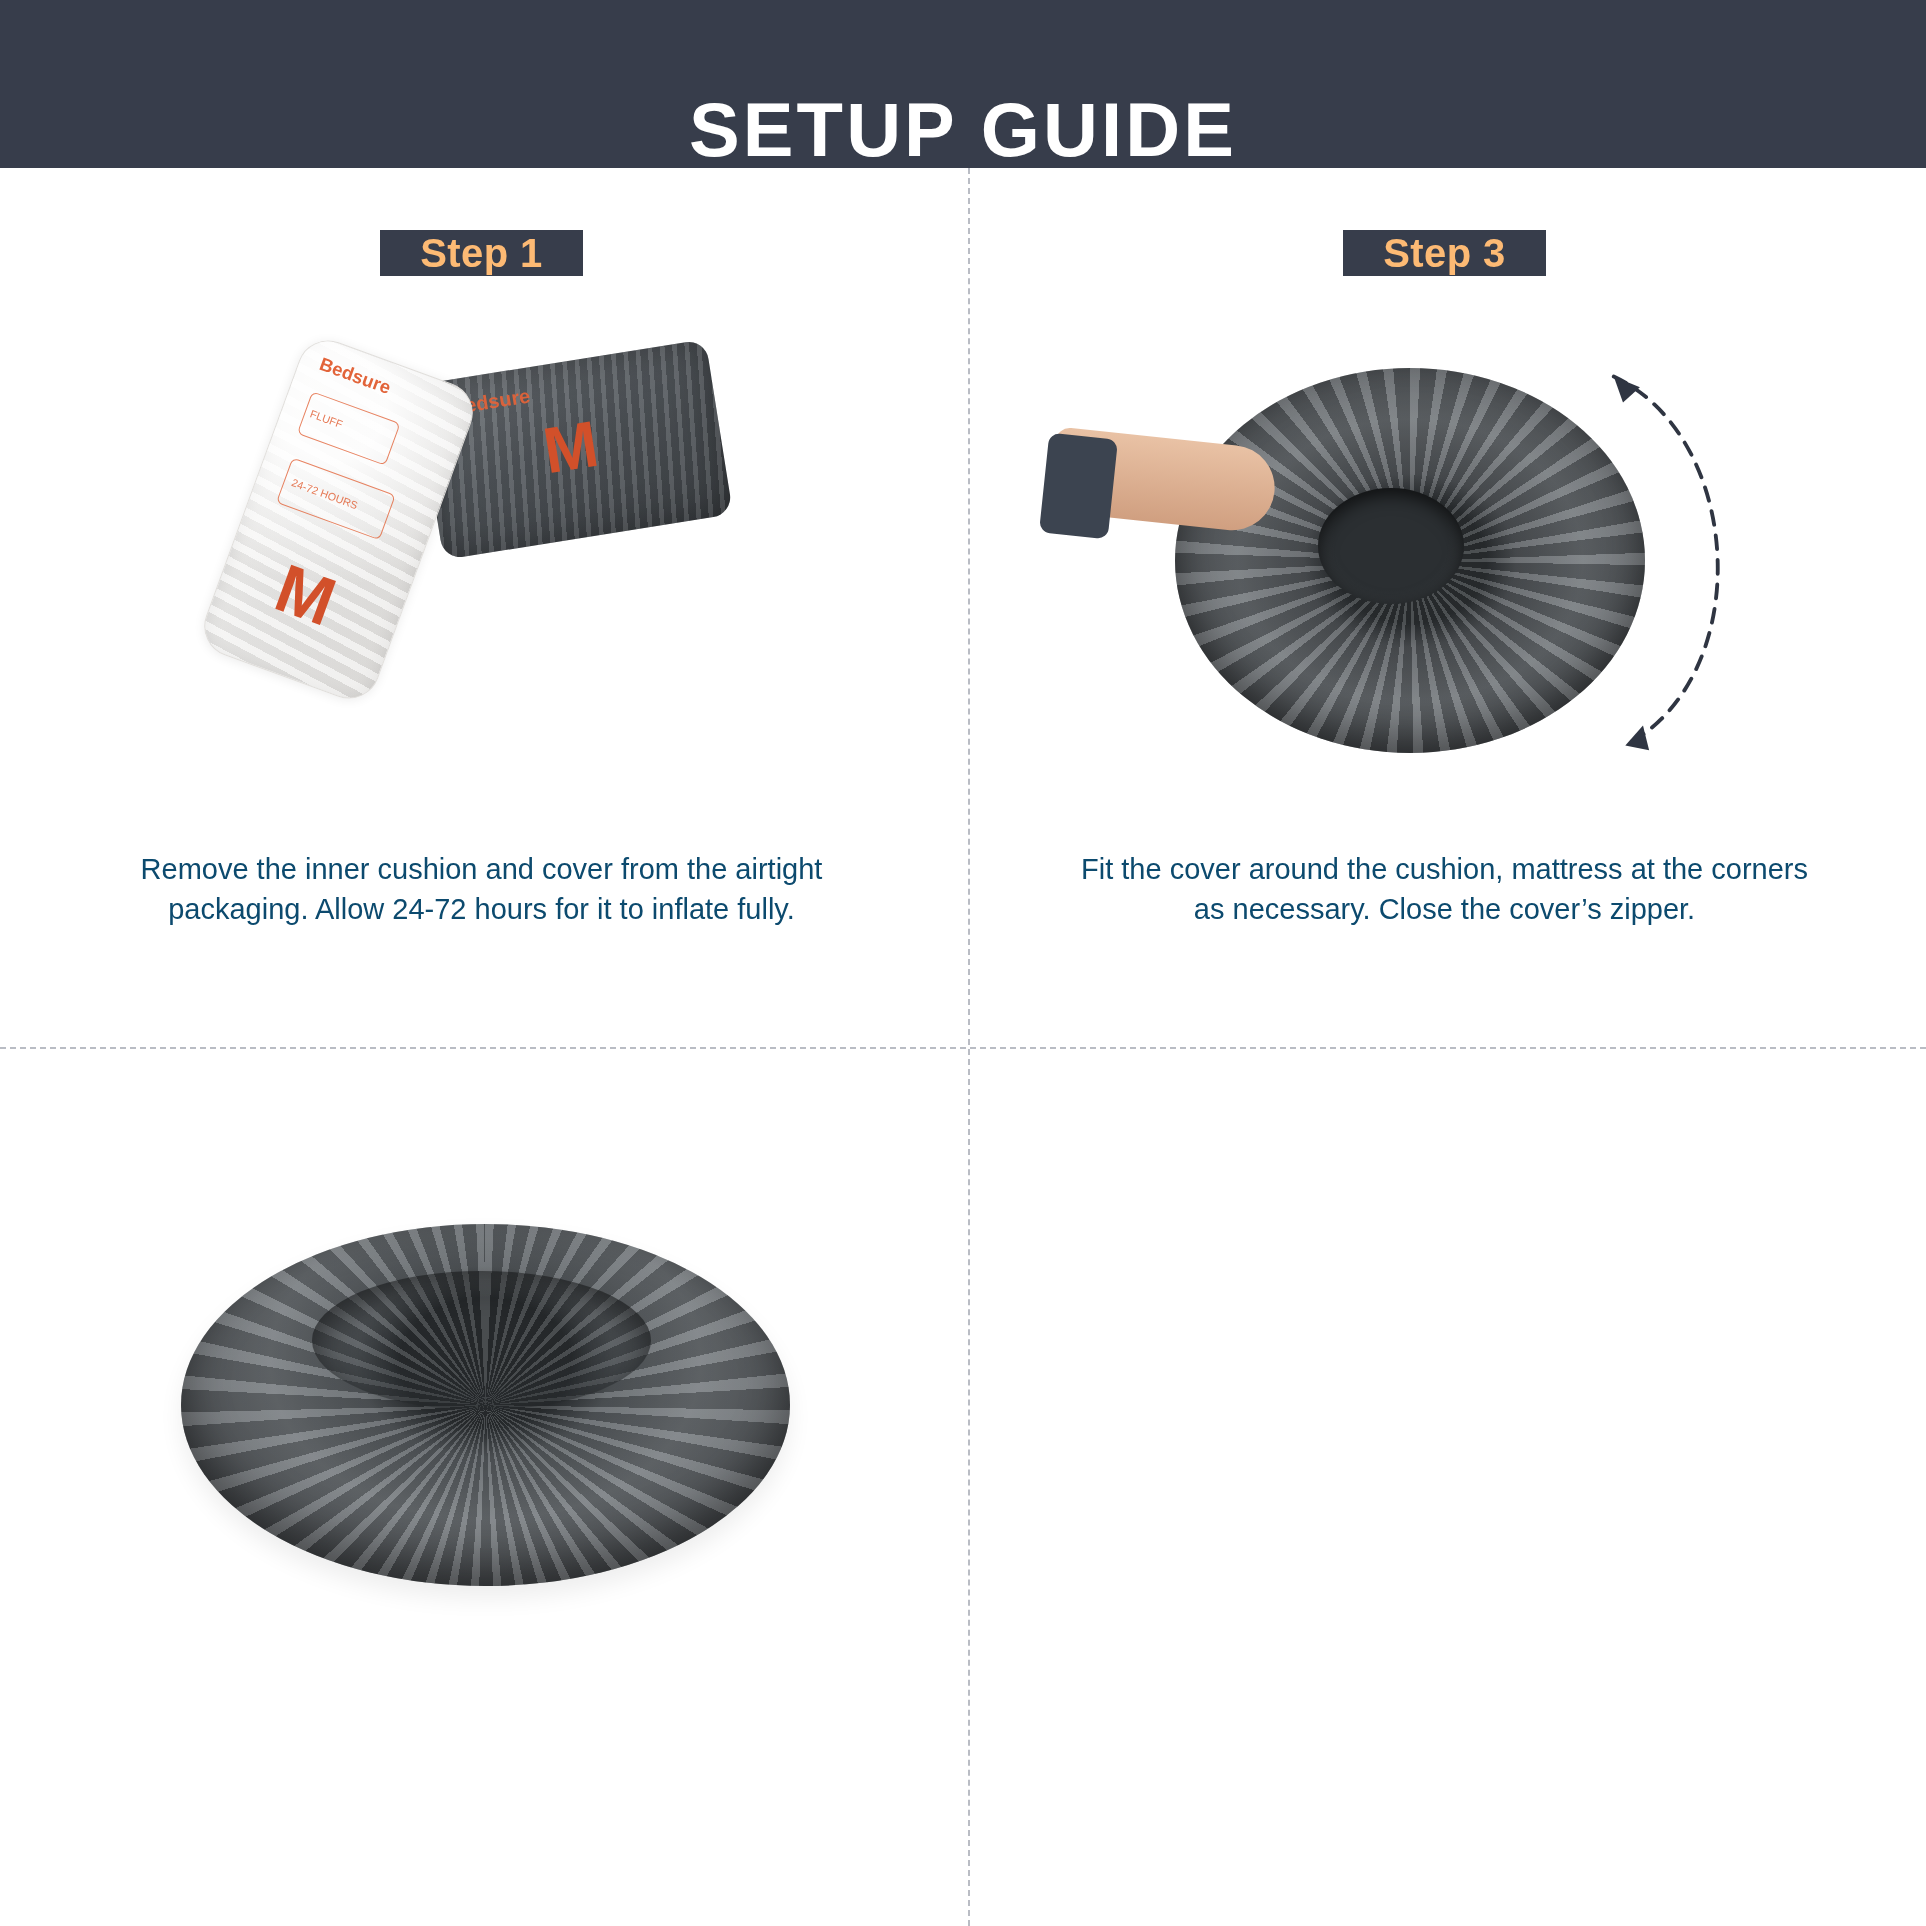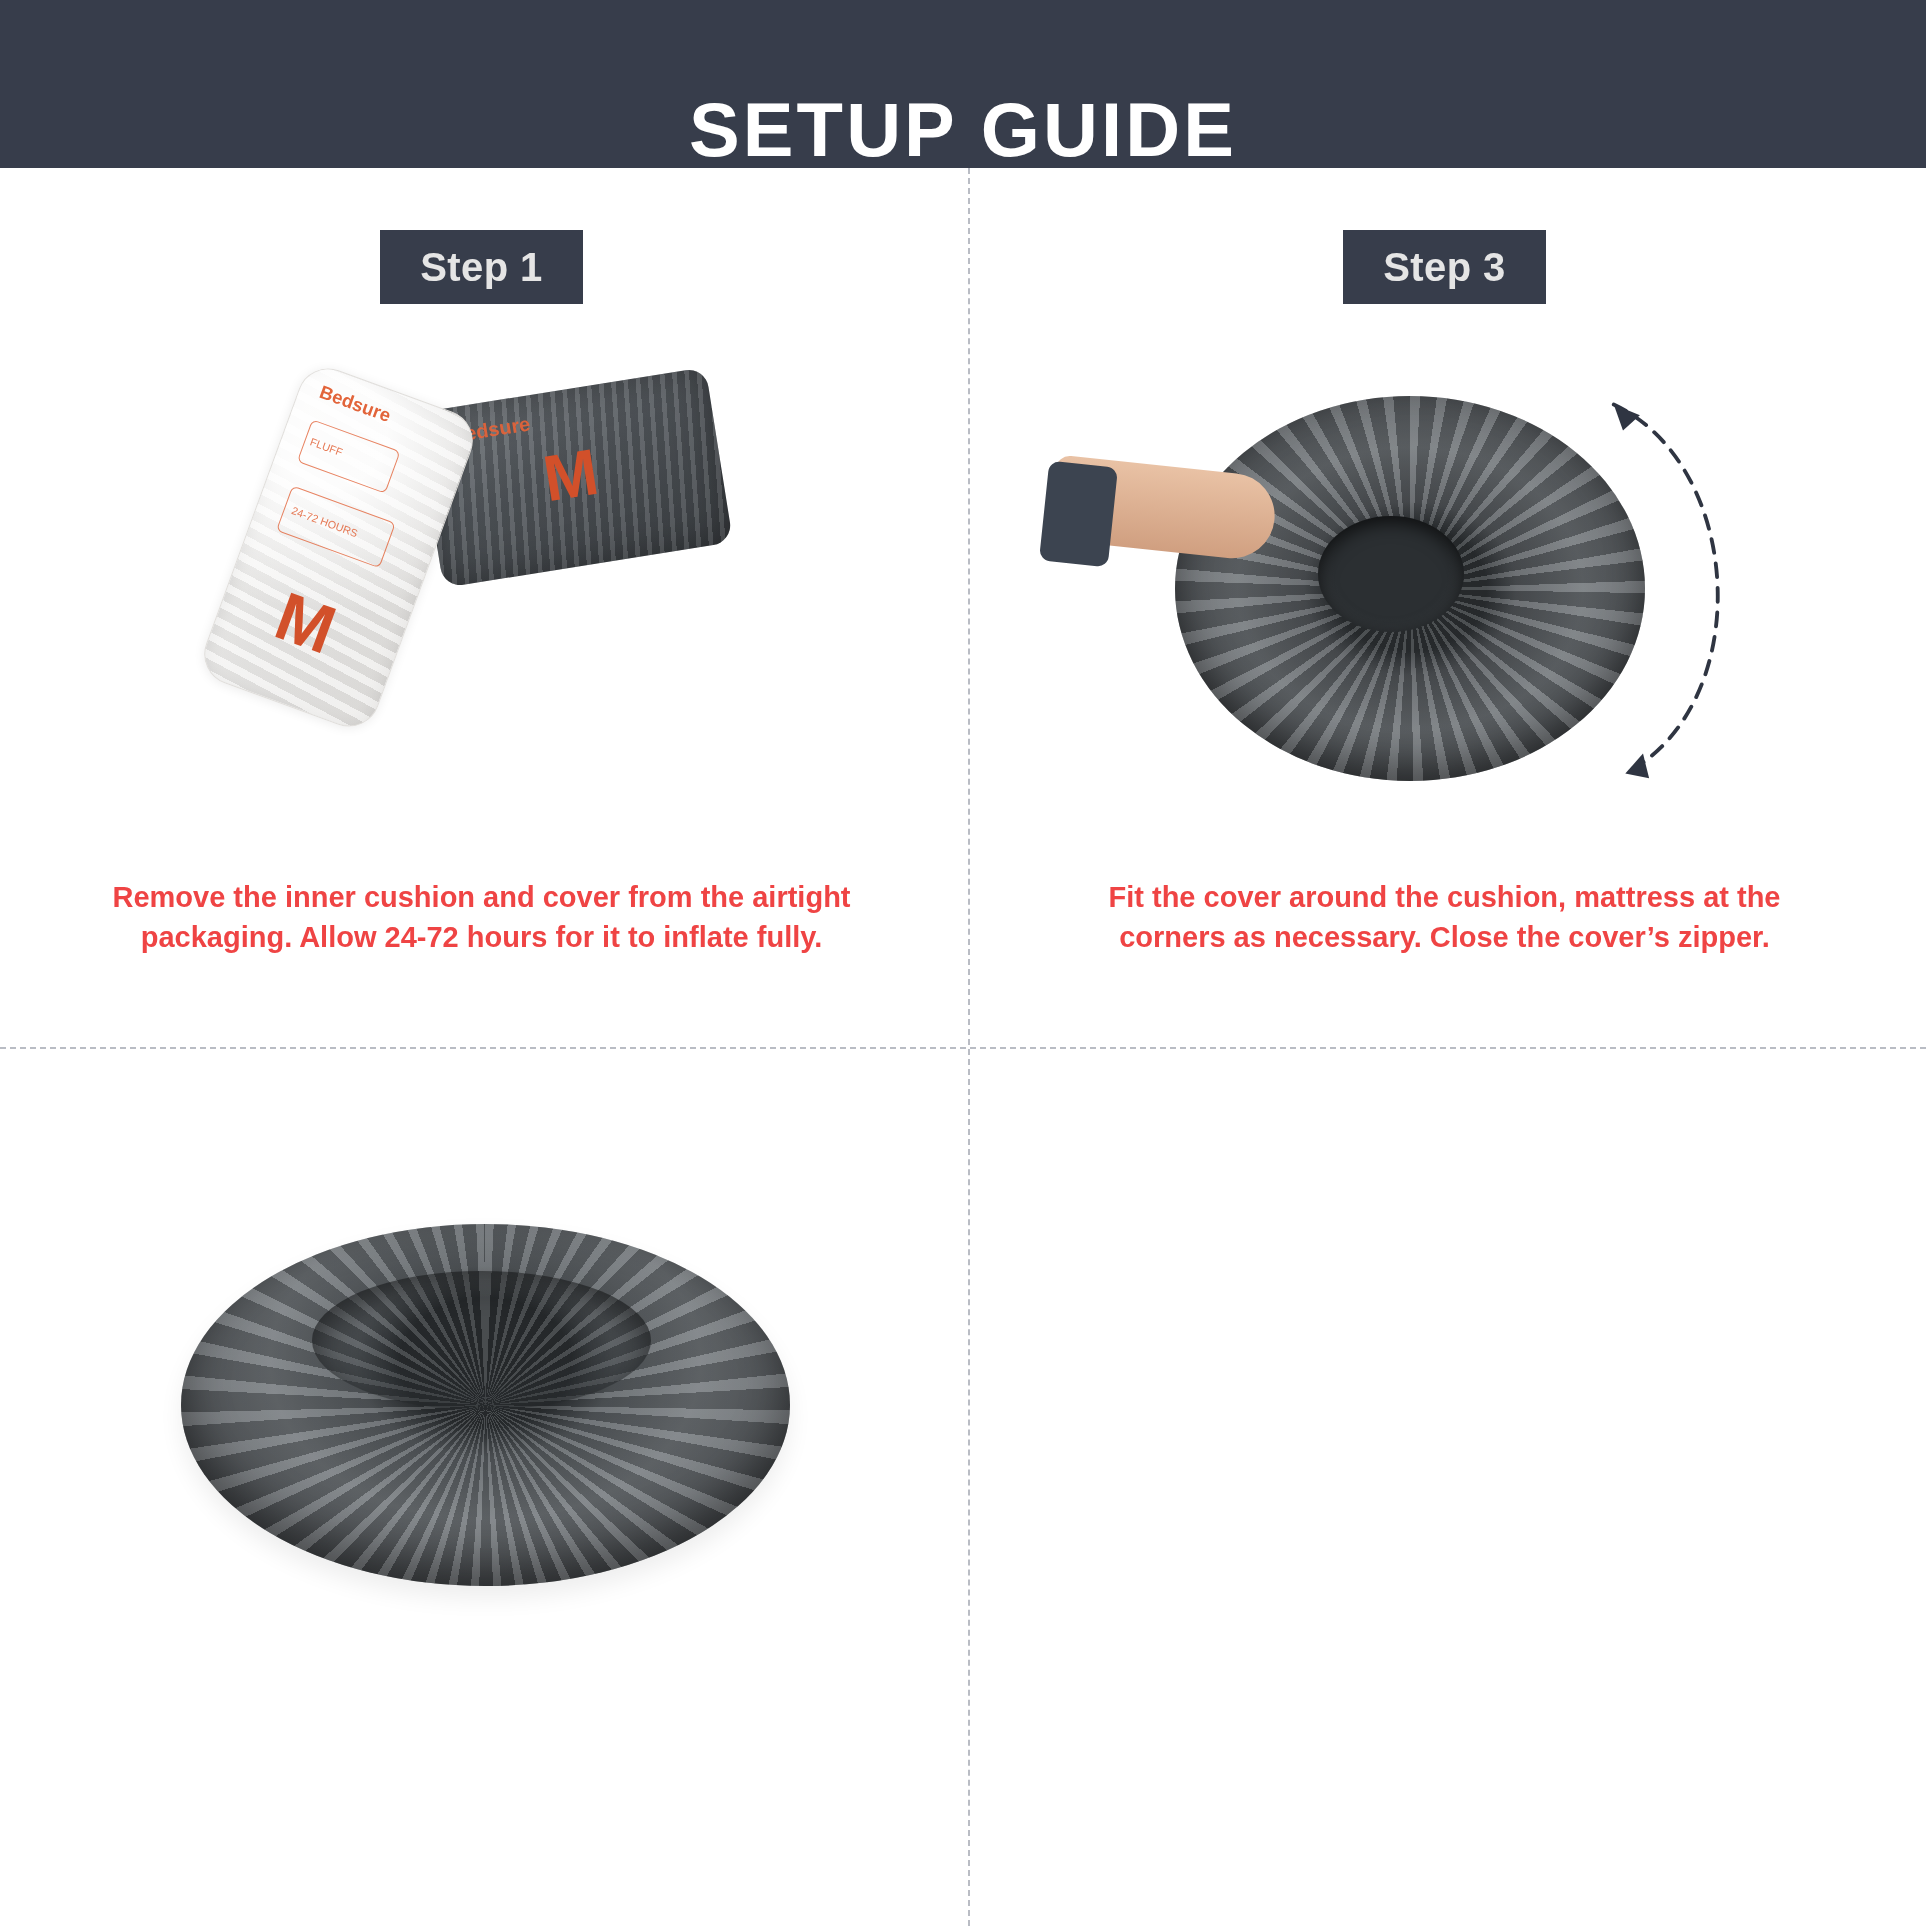--- a/index.html
+++ b/index.html
@@ -66,42 +66,42 @@
   .hline {
     position: absolute;
     left: 0;
     top: 879px;
     width: 1926px;
     height: 0;
     border-top: 2.3px dashed #b9bcc4;
   }
   .step-badge {
     background: #373d4b;
-    color: #e5e5e5;
+    color: #fdba74;
     font-size: 40px;
     font-weight: bold;
-    padding: 14px 40px;
+    padding: 0 40px;
     line-height: 1.15;
     letter-spacing: 0.4px;
   }
   .art {
     flex: 0 0 auto;
     width: 801px;
     height: 493px;
     position: relative;
     margin-top: 46px;
   }
   .caption {
     margin-top: 34px;
     font-size: 29px;
     line-height: 1.38;
     text-align: center;
-    color: #ef4444;
+    color: #0c4a6e;
     max-width: 740px;
-    font-weight: bold;
+    font-weight: normal;
   }
   
   .roll-back {
     position: absolute;
     left: 347px;
     top: 39px;
     width: 293px;
     height: 177px;
     background: linear-gradient(160deg, #6d7277 0%, #53585d 45%, #3f4347 100%);
     border-radius: 20px;

